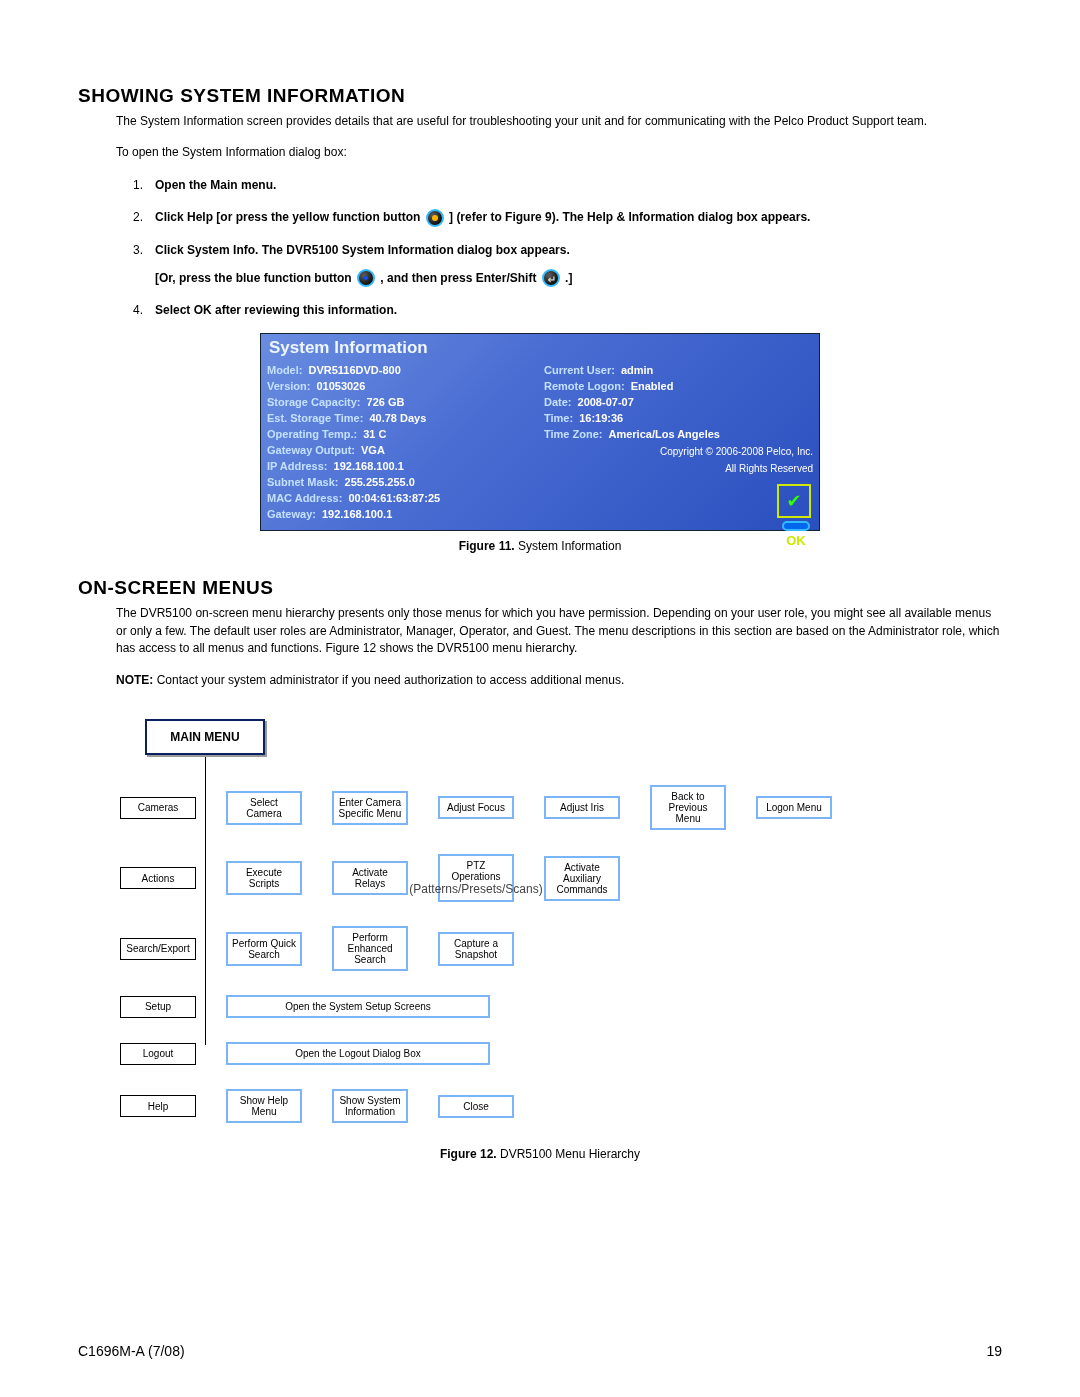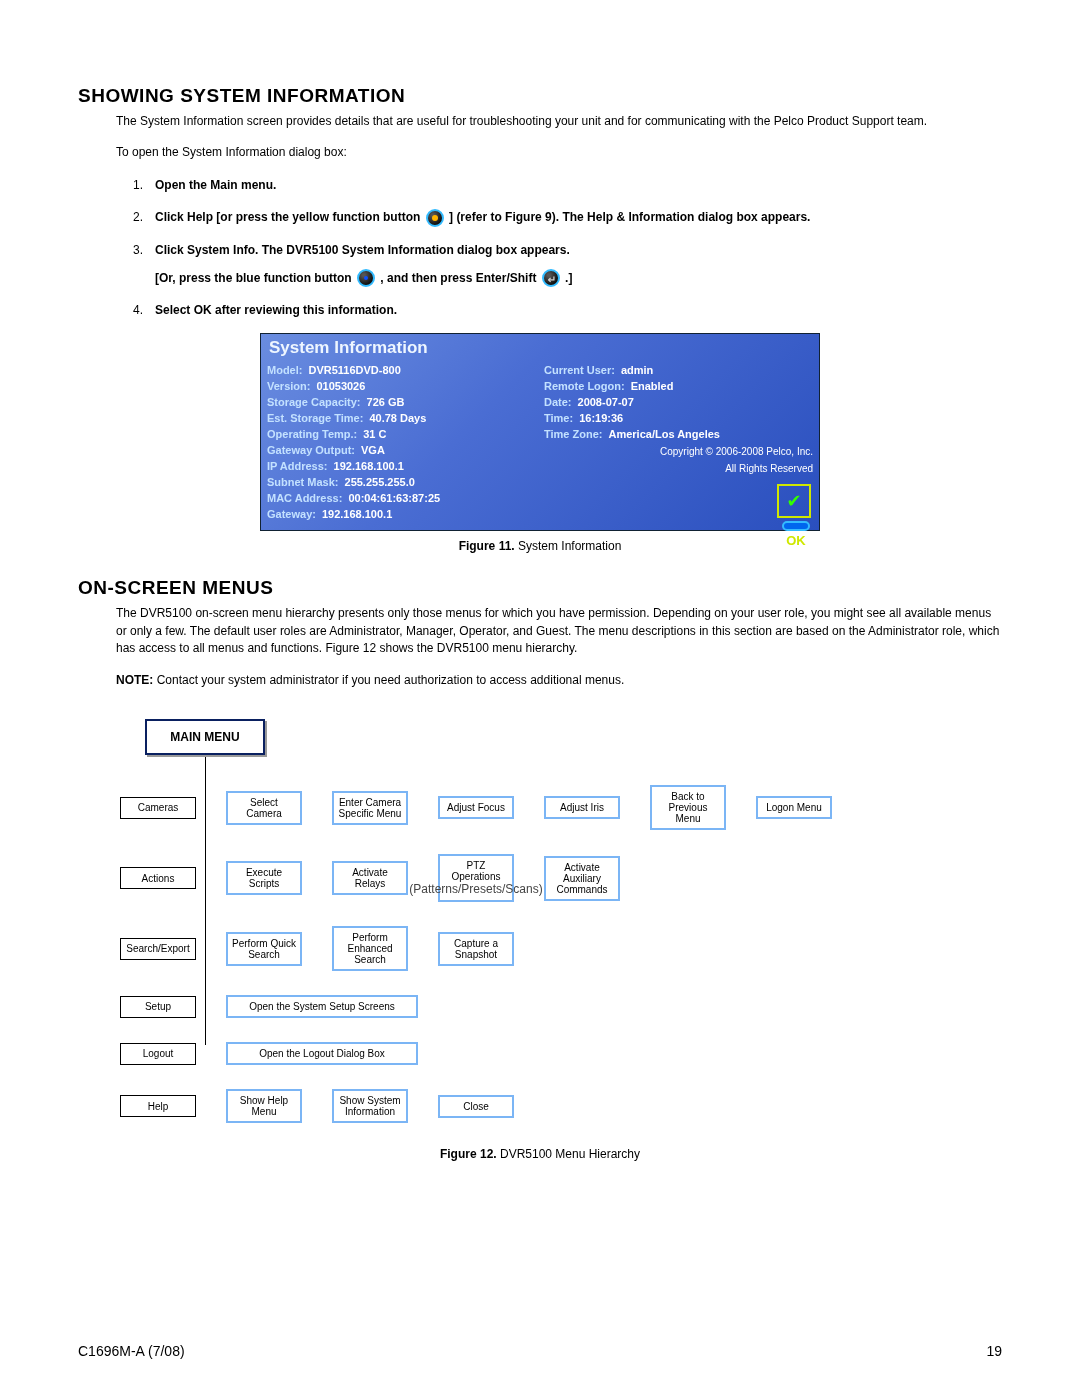--- a/index.html
+++ b/index.html
@@ -99,21 +99,21 @@
     position: relative;
   }
   .d-row { display: flex; gap: 30px; margin-bottom: 24px; position: relative; align-items: center; }
   .d-box {
     border: 1px solid #000; background: #fff; padding: 4px 4px;
     width: 76px; min-height: 22px; text-align: center; position: relative;
     display: flex; align-items: center; justify-content: center; flex-direction: column;
   }
   .d-box.navy { border: 2px solid #0a2060; box-shadow: 2px 2px 0 #999; font-weight: bold; width: 120px; height: 36px; font-size: 12px; }
   .d-box.blue { border: 2px solid #7bb5f5; }
-  .d-box.wide { width: 192px; }
+  .d-box.wide { width: 264px; }
   .d-sub { font-size: 12px; color: #444; }
   .vconn { position: absolute; width: 1px; background: #000; }
   .main-row { justify-content: flex-start; margin-left: 25px; margin-bottom: 30px; }
 
   .footer {
     position: absolute; bottom: 38px; left: 78px; right: 78px;
     display: flex; justify-content: space-between; font-size: 14px;
   }
 </style>
 </head>

